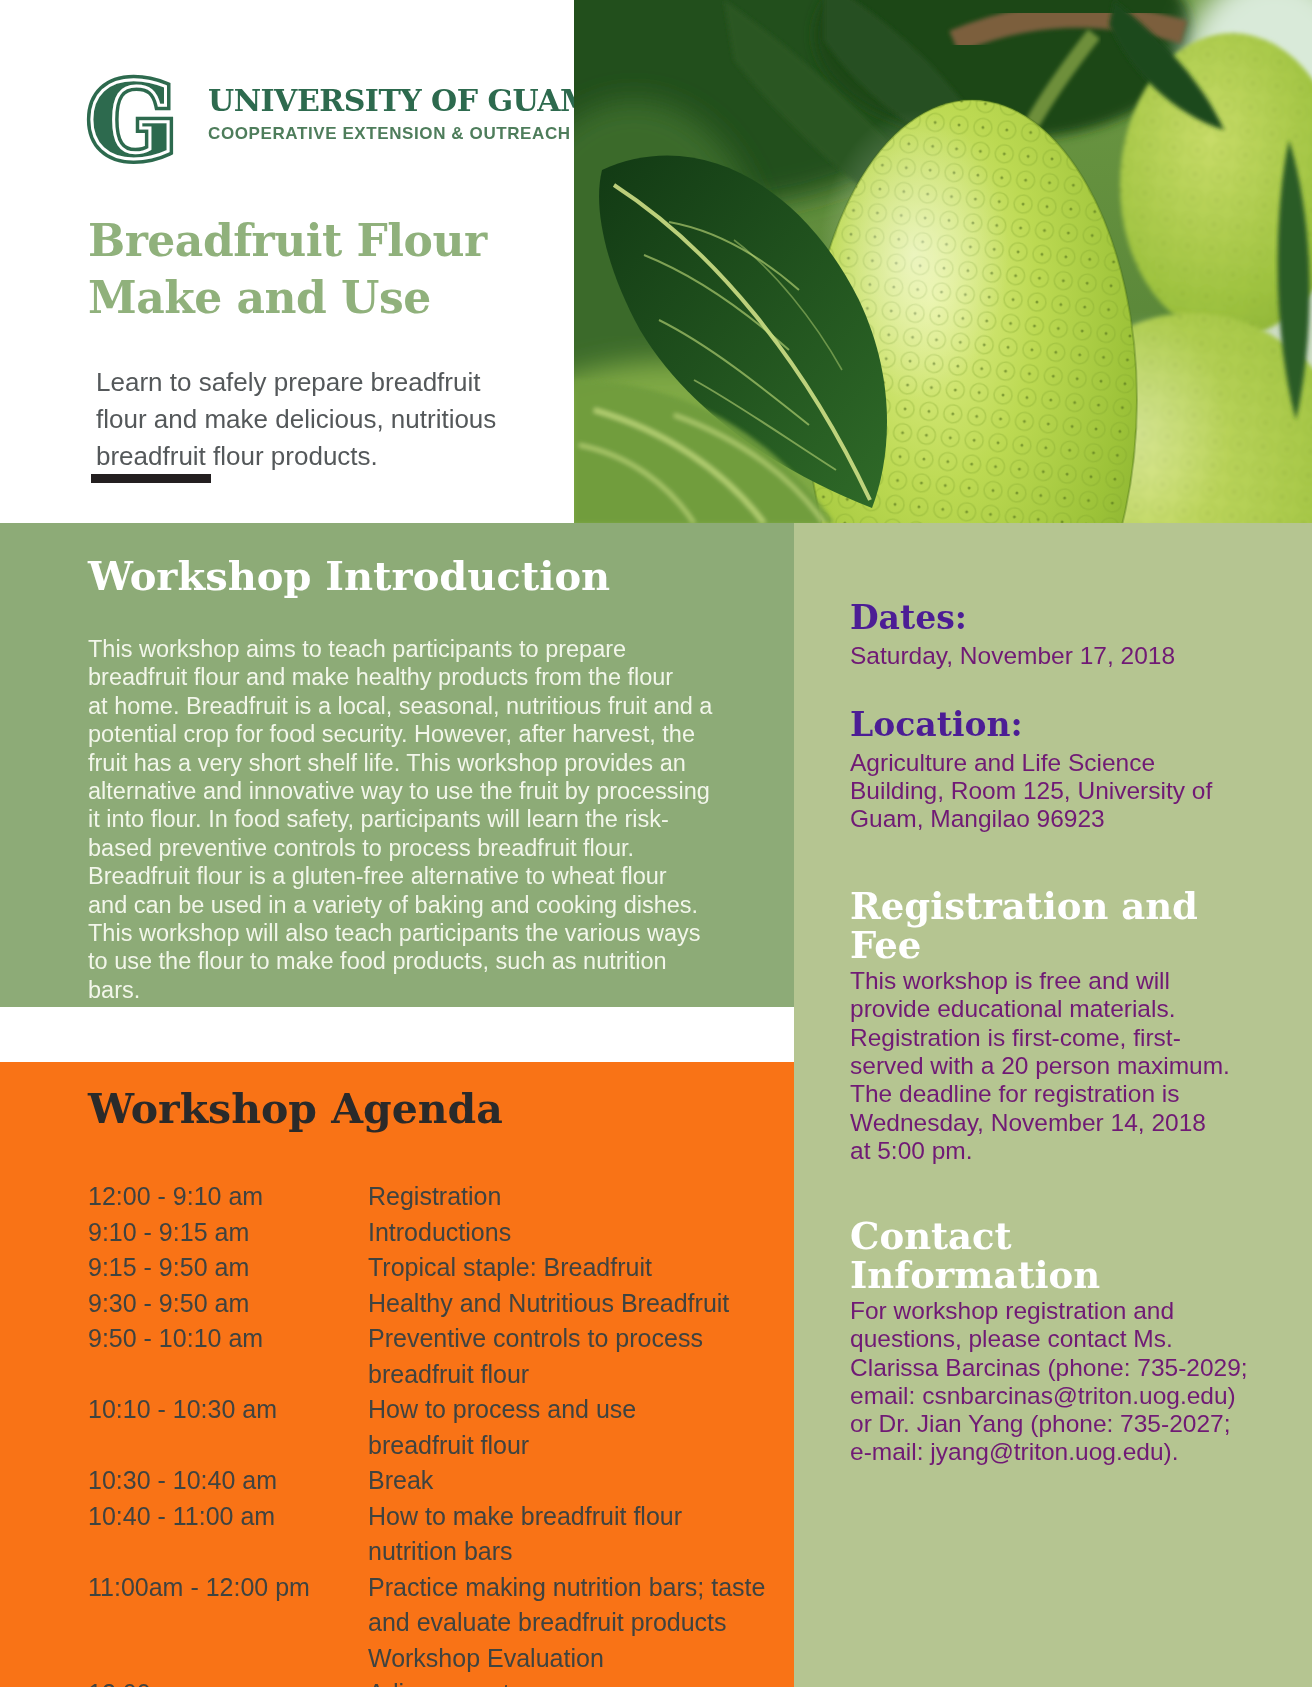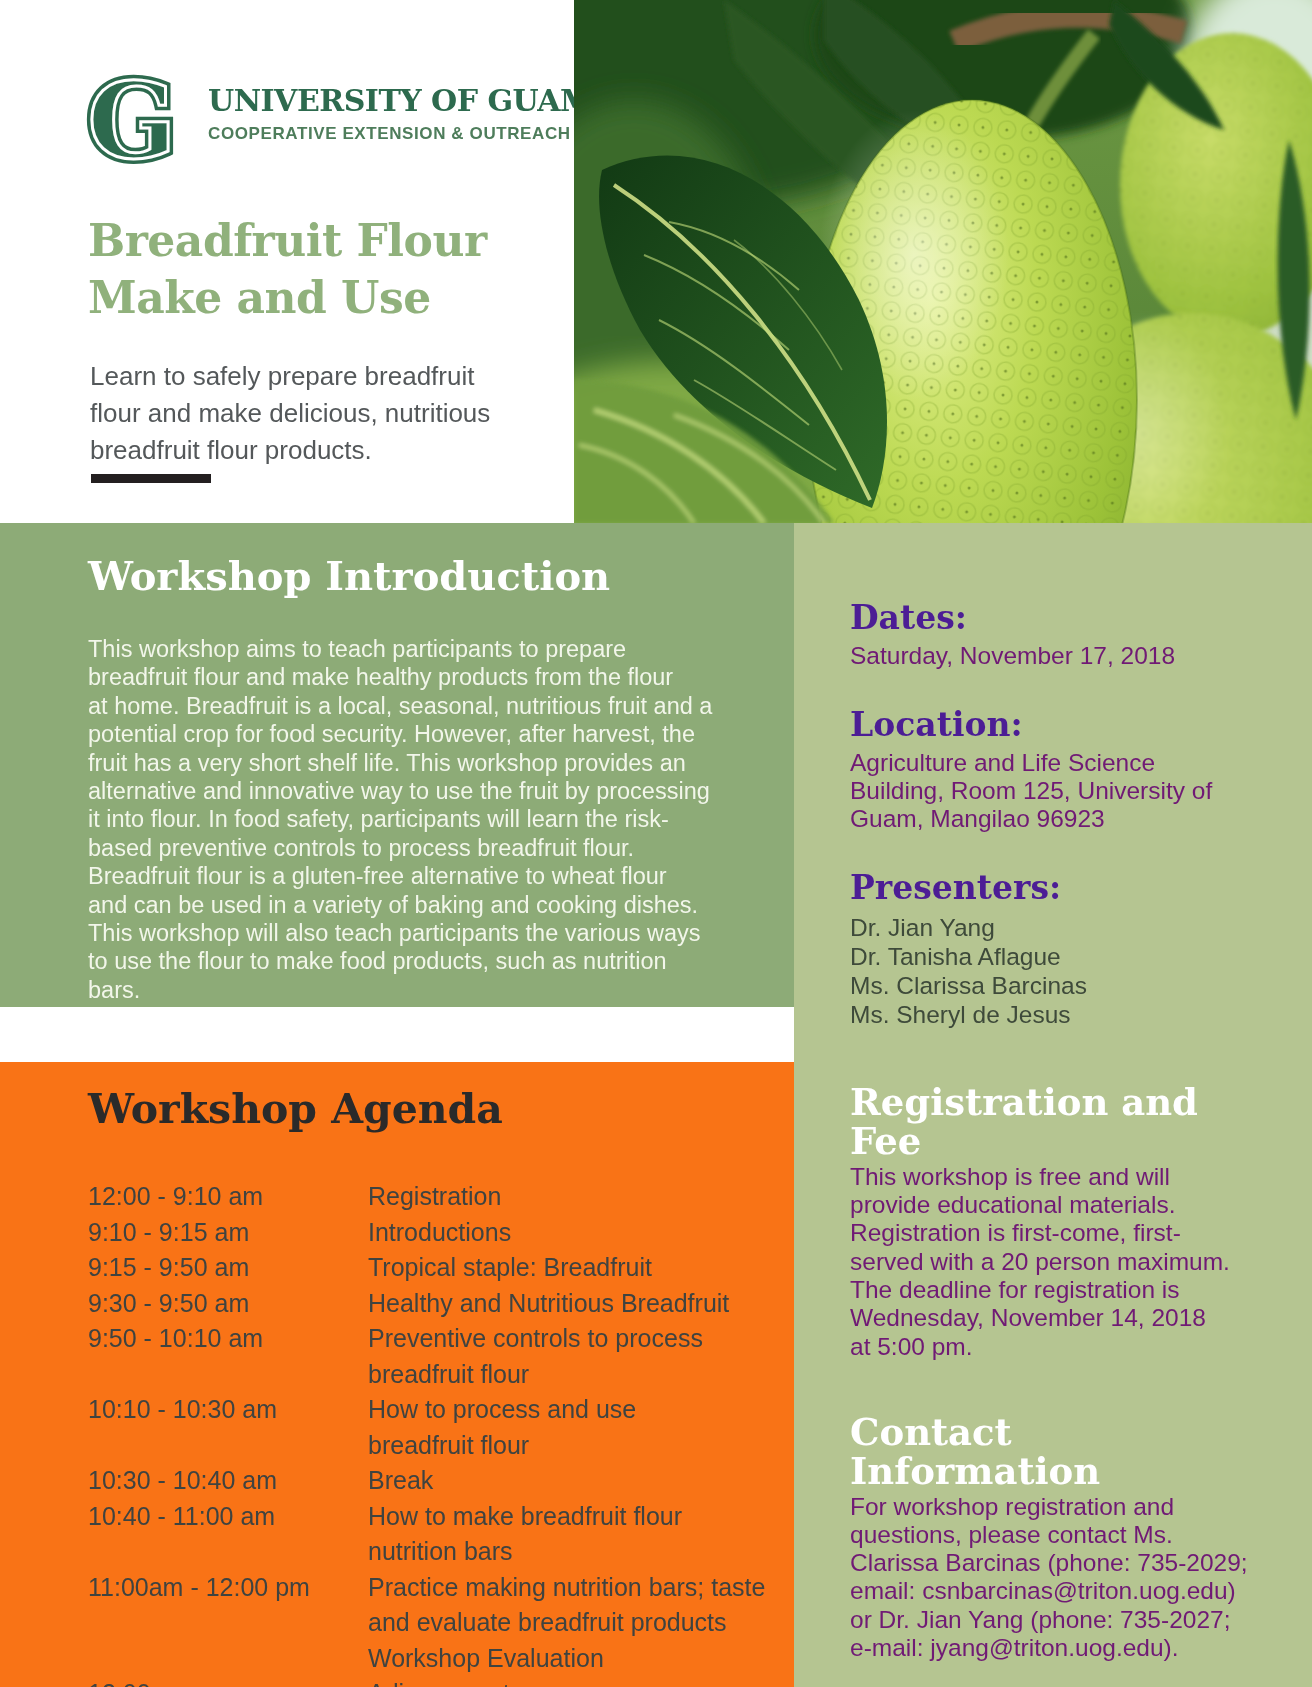--- a/index.html
+++ b/index.html
@@ -80,21 +80,21 @@
       <text x="52" y="94" text-anchor="middle" font-family="DejaVu Serif, serif" font-weight="bold" font-size="104" fill="#2d6a4e" stroke="#ffffff" stroke-width="3">G</text>
     </svg>
     <div class="brand-text">
       <div class="brand-univ serif">UNIVERSITY OF GUAM</div>
       <div class="brand-dept">COOPERATIVE EXTENSION &amp; OUTREACH</div>
     </div>
   </div>
 
   <h1 class="flyer-title serif" style="margin:0">Breadfruit Flour
 Make and Use</h1>
-  <p class="flyer-tagline" style="margin:2px">Learn to safely prepare breadfruit
+  <p class="flyer-tagline" style="margin:8px">Learn to safely prepare breadfruit
 flour and make delicious, nutritious
 breadfruit flour products.</p>
   <div class="title-divider"></div>
 
   <svg class="photo" viewBox="0 0 738 523" preserveAspectRatio="none">
     <defs>
       <linearGradient id="gBg" x1="0" y1="0" x2="0" y2="1">
         <stop offset="0" stop-color="#6f9a44"></stop>
           <stop offset="1" stop-color="#4f7d33"></stop>
       </linearGradient>
@@ -208,32 +208,20 @@
       <div class="side-body">Saturday, November 17, 2018</div>
     </div>
 
     <div class="side-sec-location">
       <h3 class="side-h-sm serif" style="margin:0">Location:</h3>
       <div class="side-body">Agriculture and Life Science
 Building, Room 125, University of
 Guam, Mangilao 96923</div>
     </div>
 
-    <div class="side-sec-presenters">
-      <h3 class="side-h-sm serif" style="margin:0">Presenters:</h3>
-      <div class="presenter-list">
-  <div class="presenter">Dr. Jian Yang</div>
-
-  <div class="presenter">Dr. Tanisha Aflague</div>
-
-  <div class="presenter">Ms. Clarissa Barcinas</div>
-
-  <div class="presenter">Ms. Sheryl de Jesus</div>
-</div>
-    </div>
 
     <div class="side-sec-registration">
       <h3 class="side-h-lg serif" style="margin:0">Registration and Fee</h3>
       <div class="side-body" style="margin-top:2px">This workshop is free and will
 provide educational materials.
 Registration is first-come, first-
 served with a 20 person maximum.
 The deadline for registration is
 Wednesday, November 14, 2018
 at 5:00 pm.</div>

